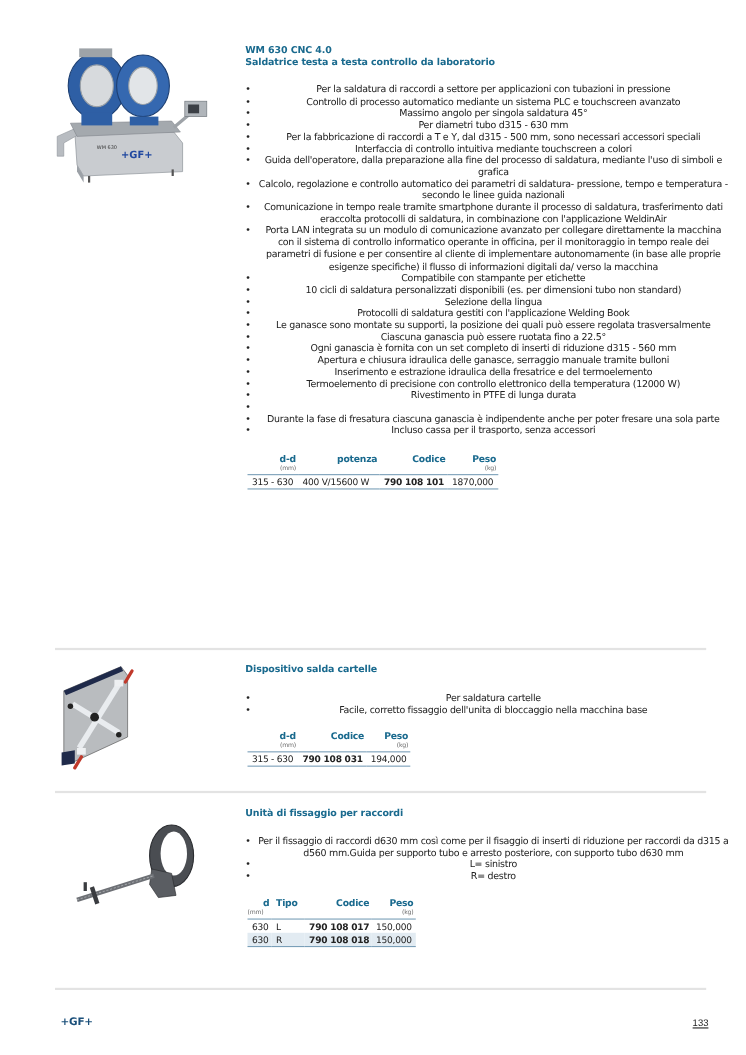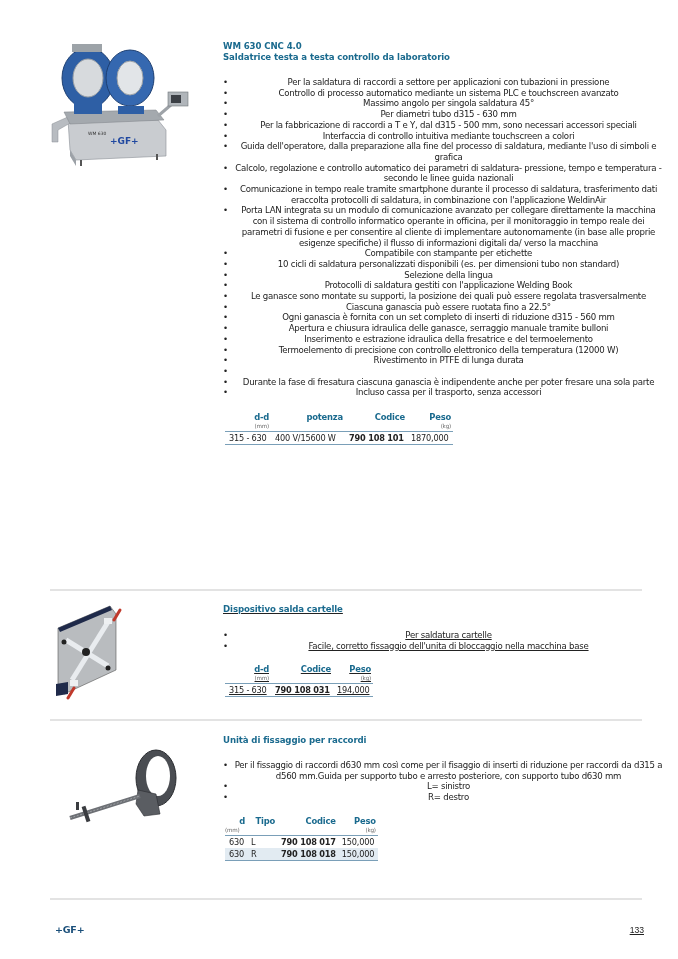--- a/index.html
+++ b/index.html
@@ -44,21 +44,21 @@
       letter-spacing: -0.2px;
     }
     table.spec th {
       color: #1a6a8e;
       font-weight: bold;
       text-align: right;
       padding: 0 2px 0 6px;
       font-size: 8.4px;
       line-height: 10px;
     }
-    table.spec th.left { text-align: right; padding-left: 4px; }
+    table.spec th.left { text-align: left; padding-left: 4px; }
     table.spec tr.units td {
       color: #666;
       font-size: 5.6px;
       line-height: 8px;
       text-align: right;
       padding: 0 2px 1px 4px;
       border-bottom: 1.5px solid #7a9fb8;
     }
     table.spec tr.units td.left { text-align: left; }
     table.spec tr.row td {
@@ -204,21 +204,21 @@
       <circle cx="38" cy="52" r="4" fill="#222"></circle>
       <rect x="56" y="18" width="8" height="6" fill="#eef0f2"></rect>
       <rect x="22" y="80" width="8" height="6" fill="#eef0f2"></rect>
       <line x1="66" y1="20" x2="72" y2="10" stroke="#c0392b" stroke-width="3" stroke-linecap="round"></line>
       <line x1="26" y1="88" x2="20" y2="98" stroke="#c0392b" stroke-width="3" stroke-linecap="round"></line>
       <circle cx="16" cy="42" r="2.5" fill="#222"></circle>
       <circle cx="60" cy="68" r="2.5" fill="#222"></circle>
     </svg>
   </div>
 
-  <div class="content" style="top:604px;text-decoration:underline;">
+  <div class="content" style="top:604px;">
     <div class="title">Dispositivo salda cartelle</div>
     <ul class="bullets" style="margin-top:15px;">
       <li>Per saldatura cartelle</li>
       <li>Facile, corretto fissaggio dell'unita di bloccaggio nella macchina base</li>
     </ul>
     <table class="spec" style="margin-left:2px; margin-top:13px;">
       <tbody>
           <tr>
         <th style="width:46px;">d-d</th>
         <th style="width:62px;">Codice</th>

